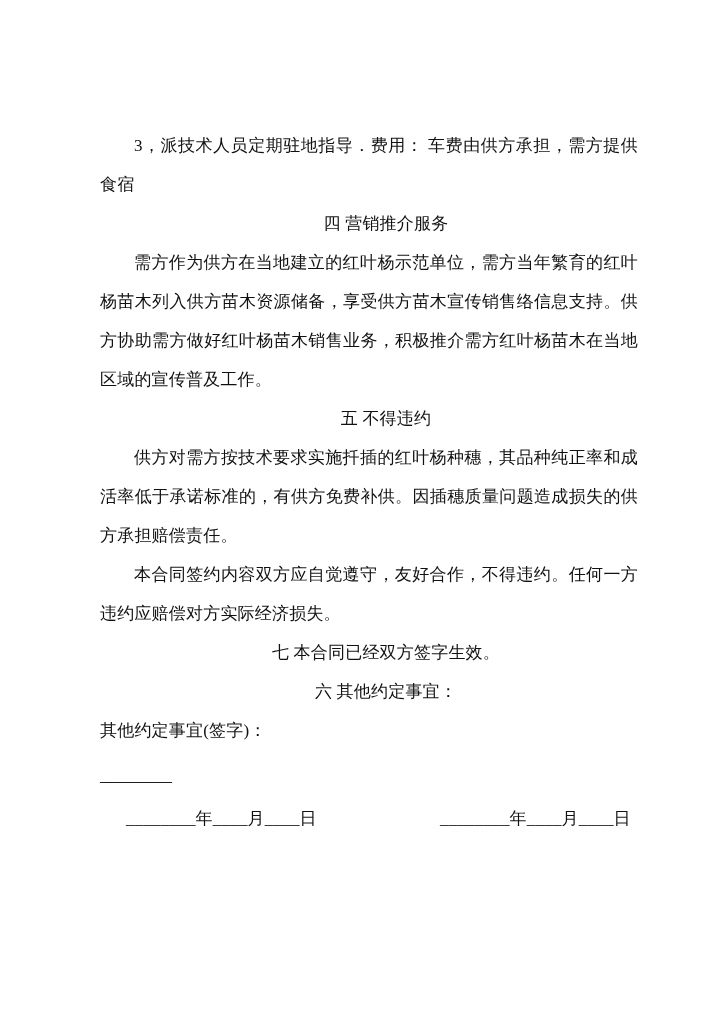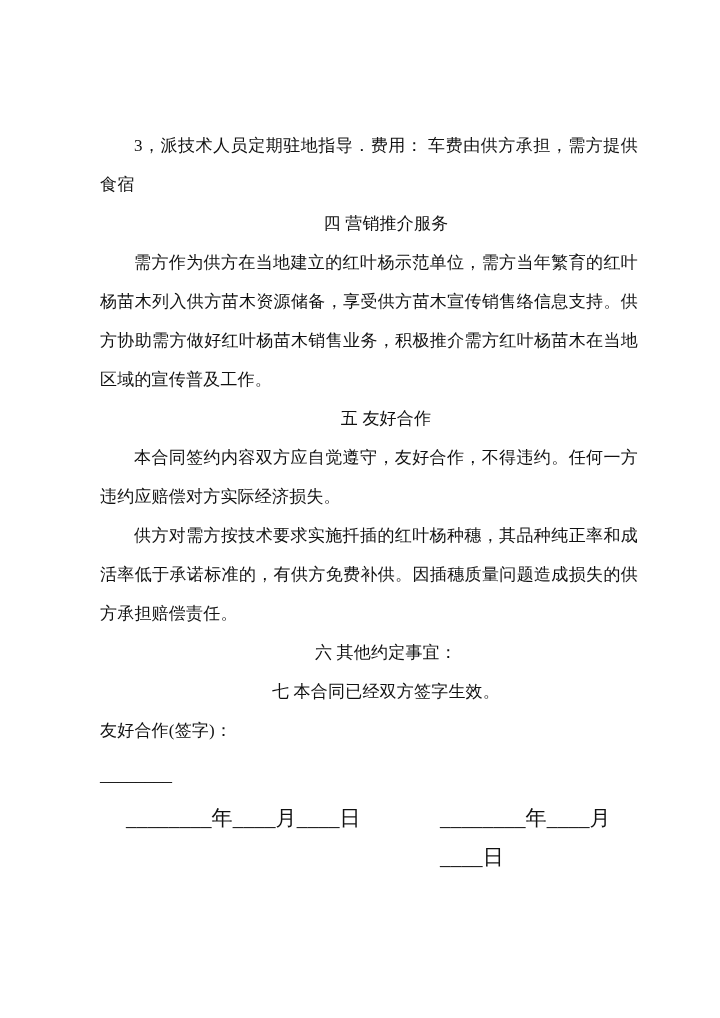--- a/index.html
+++ b/index.html
@@ -41,52 +41,52 @@
   }
   .sig-grid .left-cell { padding-left: 2em; }
   .overflow-line {
     font-size: 18px;
     line-height: 39px;
     margin-top: 6px;
   }
   .date-grid {
     display: grid;
     grid-template-columns: 340px 1fr;
-    font-size: 21px;
+    font-size: 17px;
     line-height: 39px;
     margin-top: 4px;
     letter-spacing: 0.2px;
   }
   .date-grid .left-cell { padding-left: 26px; }
 </style>
 </head>
 <body>
 
 <div class="page">
   <div class="doc">
 
     <p class="body-para">3，派技术人员定期驻地指导．费用： 车费由供方承担，需方提供食宿</p>
 
     <p class="heading-para">四 营销推介服务</p>
 
     <p class="body-para">需方作为供方在当地建立的红叶杨示范单位，需方当年繁育的红叶杨苗木列入供方苗木资源储备，享受供方苗木宣传销售络信息支持。供方协助需方做好红叶杨苗木销售业务，积极推介需方红叶杨苗木在当地区域的宣传普及工作。</p>
 
-    <p class="heading-para">五 友好合作</p>
+    <p class="heading-para">五 不得违约</p>
+
+    <p class="body-para">供方对需方按技术要求实施扦插的红叶杨种穗，其品种纯正率和成活率低于承诺标准的，有供方免费补供。因插穗质量问题造成损失的供方承担赔偿责任。</p>
 
     <p class="body-para">本合同签约内容双方应自觉遵守，友好合作，不得违约。任何一方违约应赔偿对方实际经济损失。</p>
 
-    <p class="body-para">供方对需方按技术要求实施扦插的红叶杨种穗，其品种纯正率和成活率低于承诺标准的，有供方免费补供。因插穗质量问题造成损失的供方承担赔偿责任。</p>
+    <p class="heading-para">七 本合同已经双方签字生效。</p>
 
     <p class="heading-para">六 其他约定事宜：</p>
 
-    <p class="heading-para">七 本合同已经双方签字生效。</p>
-
 
     <div class="sig-grid">
-      <span class="right-cell">友好合作(签字)：</span>
+      <span class="right-cell">其他约定事宜(签字)：</span>
     </div>
 
     <p class="overflow-line">________</p>
 
     <div class="date-grid">
       <span class="left-cell">________年____月____日</span>
       <span class="right-cell">________年____月____日</span>
     </div>
 
   </div>

